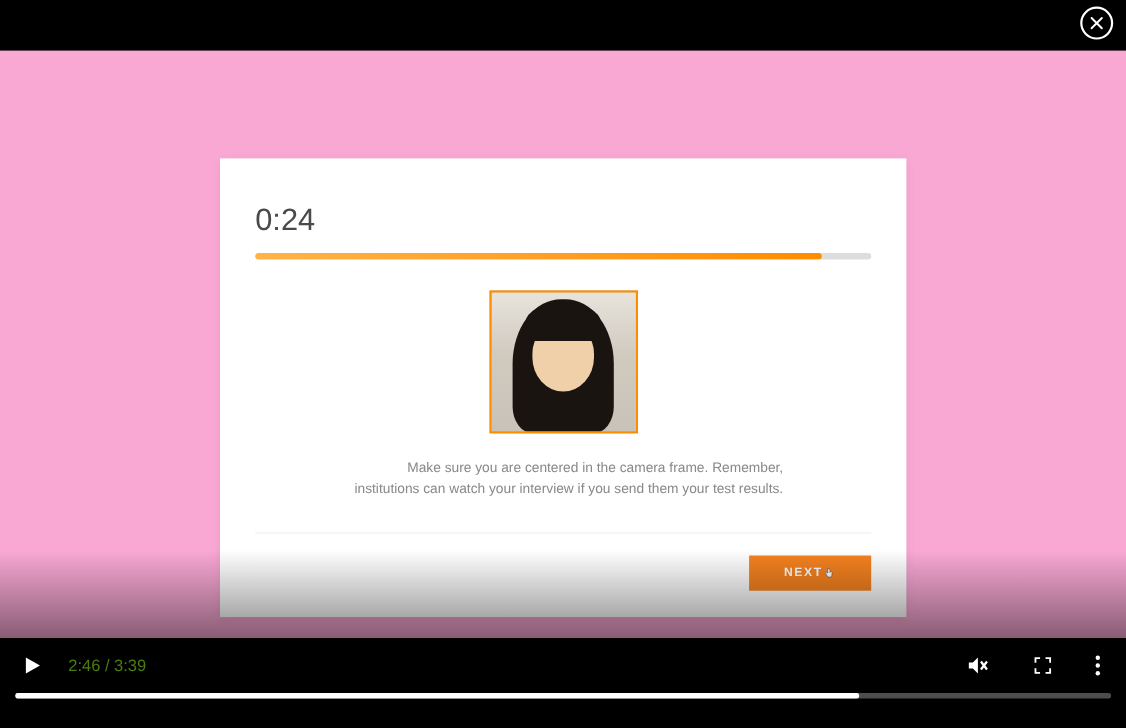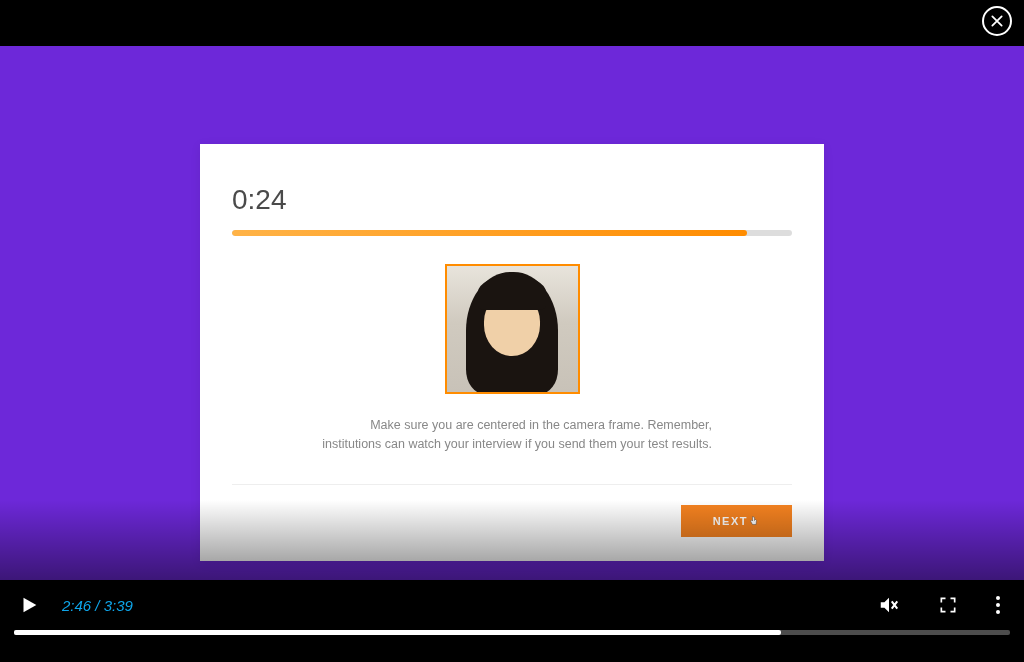--- a/index.html
+++ b/index.html
@@ -31,21 +31,21 @@
       align-items: center;
       justify-content: center;
       cursor: pointer;
       background: transparent;
     }
     .close-button svg {
       width: 14px;
       height: 14px;
     }
     .content-area {
-      background: #6d28d9;
+      background: #f9a8d4;
       height: 534px;
       display: flex;
       align-items: center;
       justify-content: center;
       position: relative;
     }
     .card {
       width: 624px;
       background: #fff;
       box-shadow: 0 2px 10px rgba(0,0,0,0.08);
@@ -182,22 +182,21 @@
     .controls-right {
       display: flex;
       align-items: center;
       gap: 30px;
     }
     .play-button svg, .volume-button svg, .fullscreen-button svg {
       fill: #fff;
     }
     .time-display {
       font-size: 15px;
-      color: #0ea5e9;
-      font-style: italic;
+      color: #4d7c0f;
     }
     .more-button {
       display: flex;
       flex-direction: column;
       gap: 3px;
       cursor: pointer;
       padding: 4px;
     }
     .more-button span {
       width: 4px;

